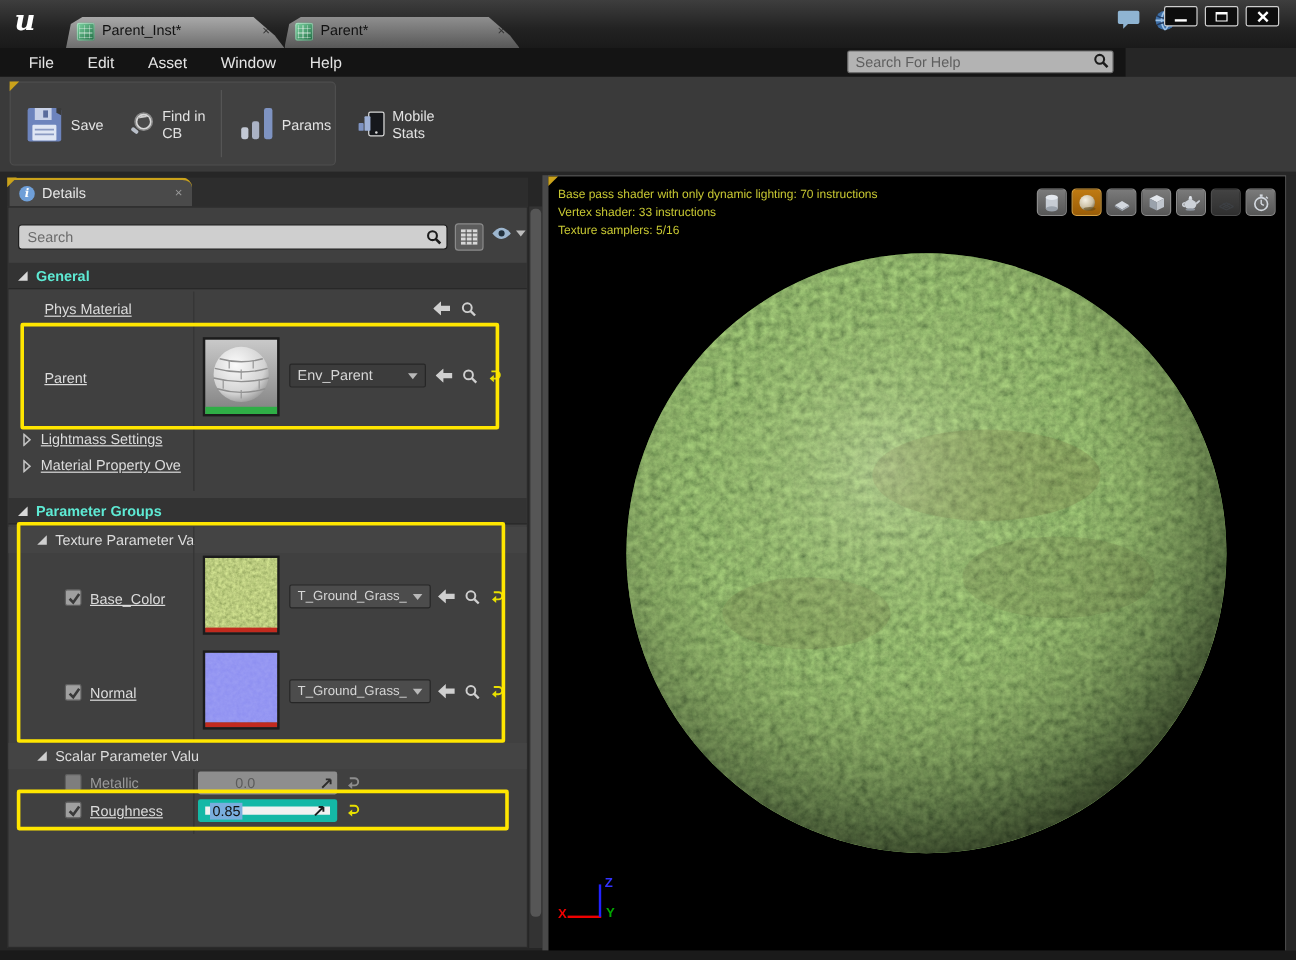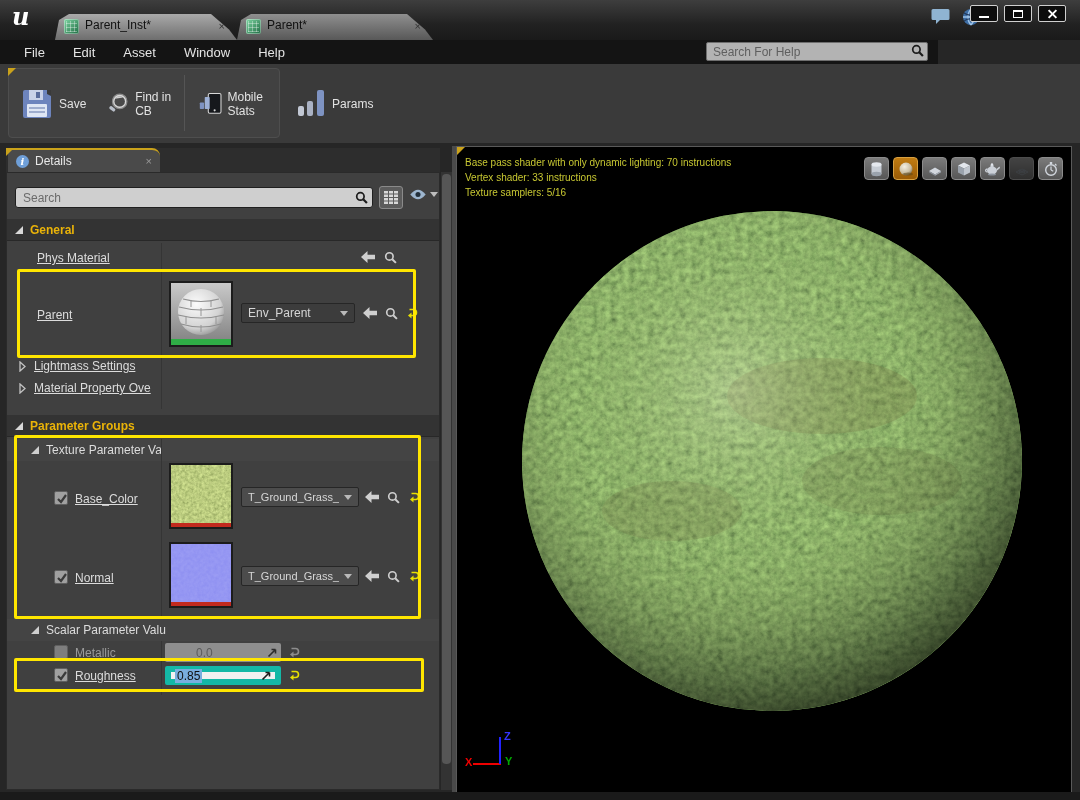--- a/index.html
+++ b/index.html
@@ -65,21 +65,21 @@
              border:1px solid #1f1f1f; border-radius:3px; font-size:12px; color:#333; padding:0 24px 0 7px;
              font-family:"Liberation Sans",sans-serif; }
   .dsearch::placeholder { color:#6b6b6b; }
   .dsearch-mag { position:absolute; left:348px; top:18px; }
   .grid-btn { position:absolute; left:372px; top:13px; width:24px; height:23px; background:#5c5c5c;
               border:1px solid #8a8a8a; border-radius:3px; display:flex; align-items:center; justify-content:center; }
   .eye-btn { position:absolute; left:402px; top:16px; display:flex; align-items:center; gap:3px; }
   .tri-down-sm { width:0; height:0; border-left:4px solid transparent; border-right:4px solid transparent; border-top:5px solid #bdbdbd; }
 
   .sec-header { position:absolute; left:0; width:432px; height:22px; background:#333;
-                border-bottom:1px solid #282828; color:#eab308; font-size:12px; font-weight:bold;
+                border-bottom:1px solid #282828; color:#5eead4; font-size:12px; font-weight:bold;
                 display:flex; align-items:center; gap:7px; padding-left:8px; }
   .cat-row { position:absolute; left:0; width:432px; height:22px; color:#dcdcdc; font-size:12px;
              display:flex; align-items:center; gap:7px; padding-left:24px; background:#444; }
   .tri-exp { width:0; height:0; border-left:8px solid transparent; border-bottom:8px solid #d8d8d8; }
   .col-divider { position:absolute; width:1px; background:#353535; left:154px; }
   .row-label { position:absolute; color:#dcdcdc; font-size:12px;text-decoration:underline; }
   .row-label.dim { color:#9a9a9a; }
 
   .combo { position:absolute; height:20px; background:#3c3c3c; border:1px solid #262626; border-radius:2px;
            color:#d6d6d6; font-size:12px; display:flex; align-items:center; padding:0 6px; }
@@ -199,35 +199,35 @@
         <svg width="38" height="36" viewBox="0 0 38 36">
           <circle cx="21" cy="14" r="11" fill="#d9d9d9" stroke="#8a8a8a" stroke-width="2"></circle>
           <circle cx="21" cy="14" r="8" fill="#4a4a4a"></circle>
           <path d="M14 10a8 8 0 0 1 12-2z" fill="#cfcfcf"></path>
           <rect x="5" y="23" width="10" height="5" rx="2" transform="rotate(38 10 25)" fill="#b8bec8"></rect>
         </svg>
         <span>Find in CB</span>
       </div>
       <div class="tool-sep"></div>
       <div class="tool-btn">
+        <svg width="34" height="36" viewBox="0 0 34 36">
+          <rect x="4" y="20" width="6" height="10" rx="2" fill="#c2c8d4"></rect>
+          <rect x="13" y="15" width="6" height="15" rx="2" fill="#aab2c4"></rect>
+          <rect x="23" y="4" width="7" height="26" rx="2" fill="#7e93c2"></rect>
+        </svg>
+        <span>Params</span>
+      </div>
+      <div class="tool-btn">
         <svg width="38" height="36" viewBox="0 0 38 36">
           <rect x="16" y="3" width="18" height="28" rx="2" fill="#16181c" stroke="#d8d8d8" stroke-width="1.5"></rect>
           <circle cx="25" cy="27" r="1.5" fill="#d8d8d8"></circle>
           <rect x="4" y="16" width="6" height="9" rx="1" fill="#7e93c2"></rect>
           <rect x="11" y="8" width="7" height="17" rx="1" fill="#9db0d6"></rect>
         </svg>
         <span>Mobile Stats</span>
-      </div>
-      <div class="tool-btn">
-        <svg width="34" height="36" viewBox="0 0 34 36">
-          <rect x="4" y="20" width="6" height="10" rx="2" fill="#c2c8d4"></rect>
-          <rect x="13" y="15" width="6" height="15" rx="2" fill="#aab2c4"></rect>
-          <rect x="23" y="4" width="7" height="26" rx="2" fill="#7e93c2"></rect>
-        </svg>
-        <span>Params</span>
       </div>
     </div>
   </div>
 
   <div class="details-tabrow">
     <div class="details-tab">
       <span class="info-icon">i</span>
       <span>Details</span>
       <span class="dclose">×</span>
     </div>

